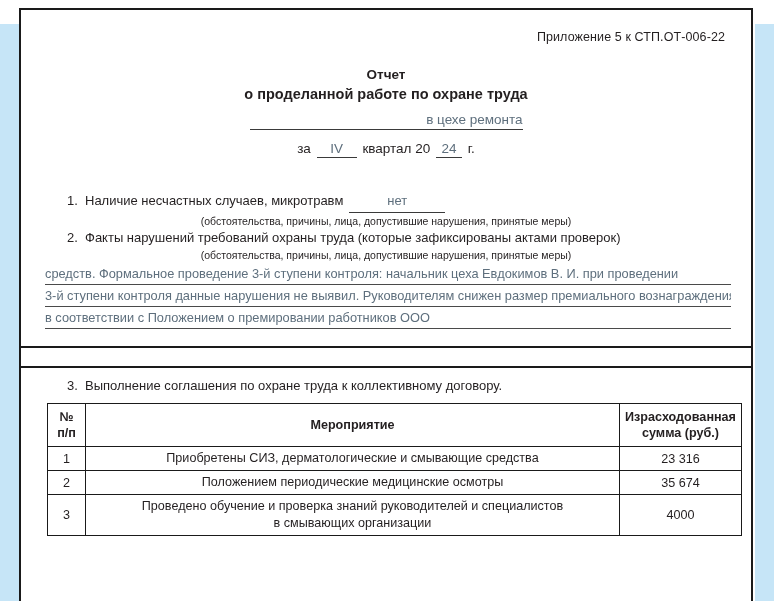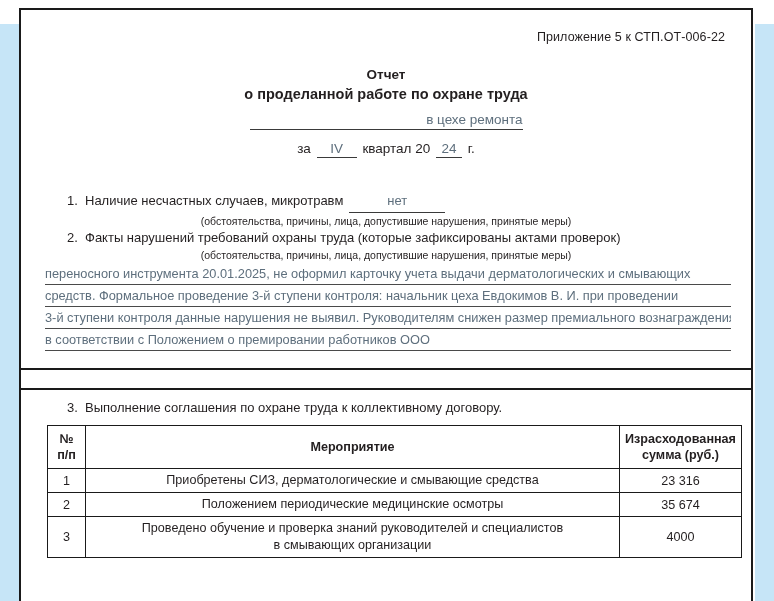--- a/index.html
+++ b/index.html
@@ -221,21 +221,20 @@
       </div>
       <div class="caption">(обстоятельства, причины, лица, допустившие нарушения, принятые меры)</div>
     </div>
 
     <div class="section" style="">
       <div class="sec-head">
         <span class="sec-num">2.</span><span>Факты нарушений требований охраны труда (которые зафиксированы актами проверок)</span>
       </div>
       <div class="caption">(обстоятельства, причины, лица, допустившие нарушения, принятые меры)</div>
       <div class="ruled">
-        <div class="ruled-line">переносного инструмента 20.01.2025, не оформил карточку учета выдачи дерматологических и смывающих</div>
         <div class="ruled-line">средств. Формальное проведение 3-й ступени контроля: начальник цеха Евдокимов В. И. при проведении</div>
         <div class="ruled-line">3-й ступени контроля данные нарушения не выявил. Руководителям снижен размер премиального вознаграждения</div>
         <div class="ruled-line">в соответствии с Положением о премировании работников ООО</div>
       </div>
     </div>
 
     <div class="full-rule" style="margin-top:17px;"></div>
     <div class="full-rule" style="margin-top:18px;"></div>
 
     <div class="section" style="margin-top:9px;">

